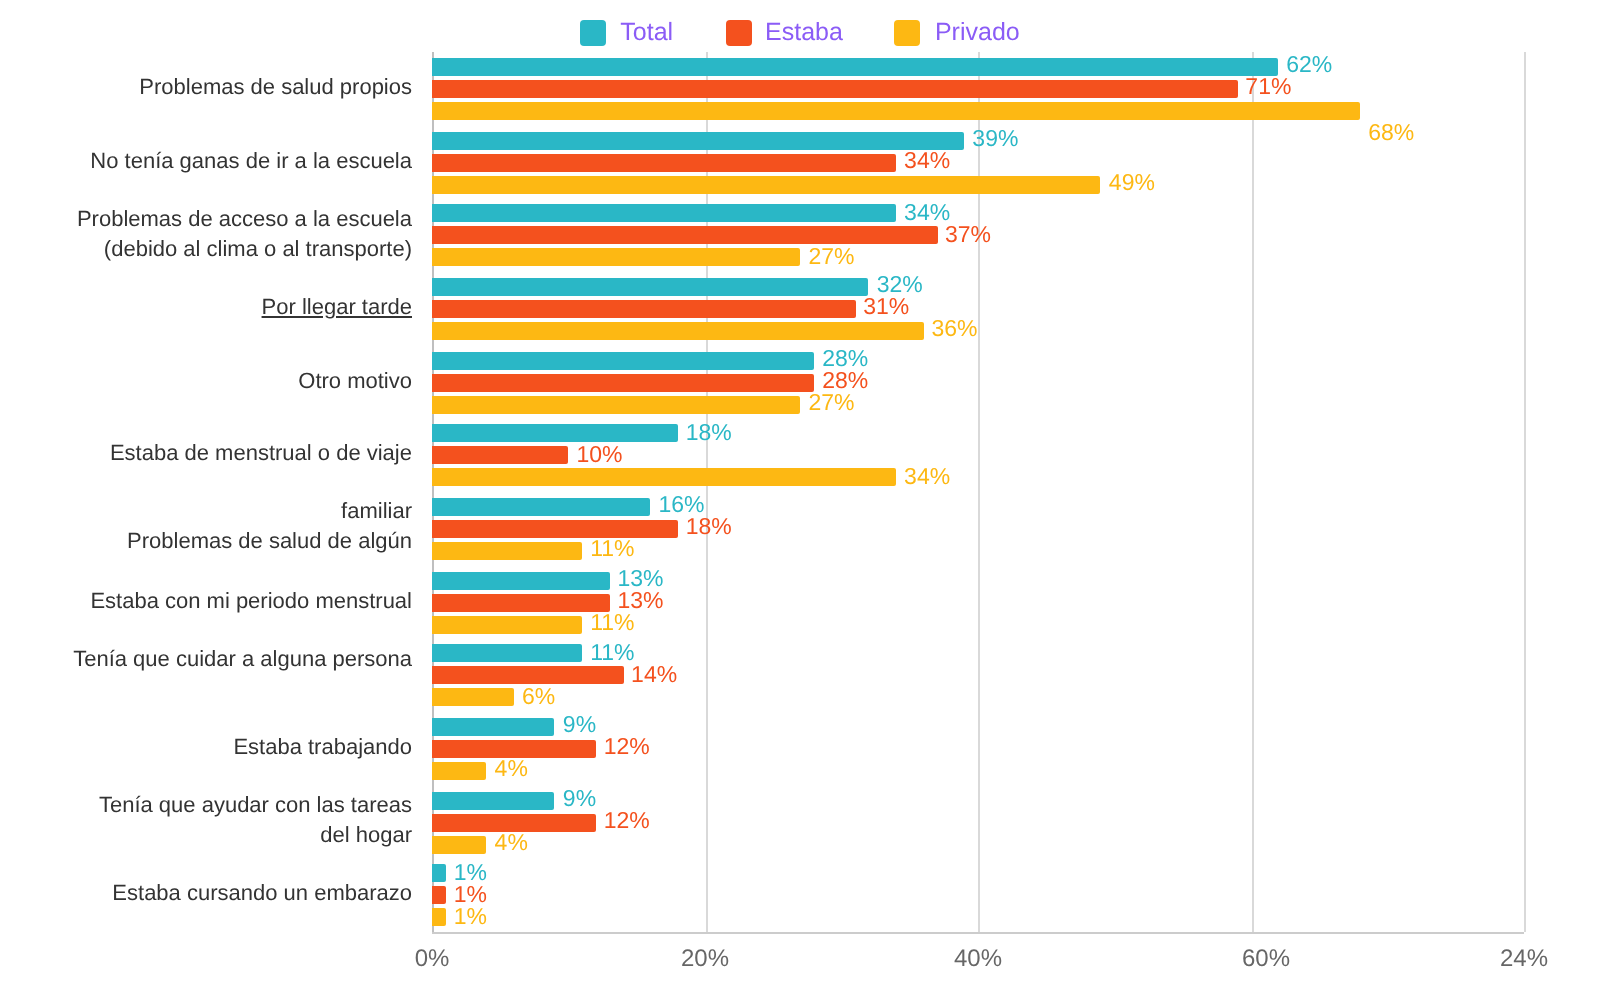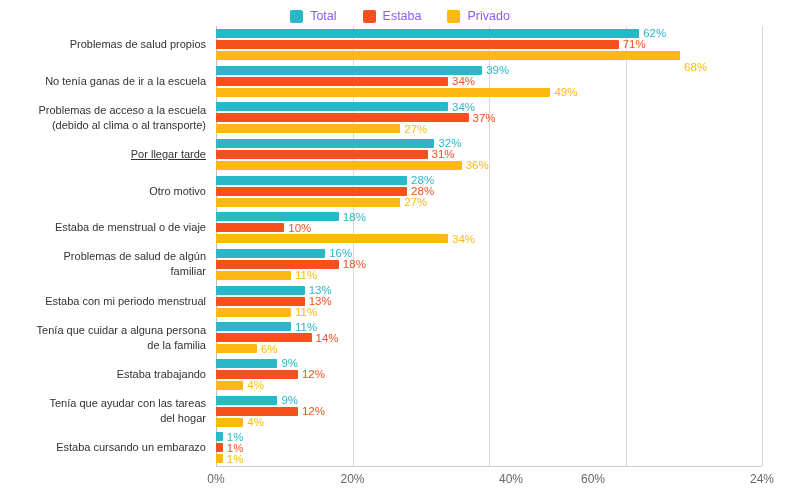--- a/index.html
+++ b/index.html
@@ -221,42 +221,41 @@
       <div class="row-label" style="top: 146.833px; left: 0px; text-decoration: underline;">
         <div>Por llegar tarde</div>
       </div>
       <div class="row-label" style="top: 183.5px; left: 0px;">
         <div>Otro motivo</div>
       </div>
       <div class="row-label" style="top: 220.167px; left: 0px;">
         <div>Estaba de menstrual o de viaje</div>
       </div>
       <div class="row-label" style="top: 249.333px; left: 0px;">
+        <div>familiar</div>
         <div>Problemas de salud de algún</div>
-        <div>familiar</div>
       </div>
       <div class="row-label" style="top: 293.5px; left: 0px;">
         <div>Estaba con mi periodo menstrual</div>
       </div>
       <div class="row-label" style="top: 322.667px; left: 0px;">
         <div>Tenía que cuidar a alguna persona</div>
-        <div>de la familia</div>
       </div>
       <div class="row-label" style="top: 366.833px; left: 0px;">
         <div>Estaba trabajando</div>
       </div>
       <div class="row-label" style="top: 396px; left: 0px;">
         <div>Tenía que ayudar con las tareas</div>
         <div>del hogar</div>
       </div>
       <div class="row-label" style="top: 440.167px; left: 0px;">
         <div>Estaba cursando un embarazo</div>
       </div>
     </div>
   <div id="xticks-layer">
       <div class="xtick" style="left: 216px;">0%</div>
       <div class="xtick" style="left: 352.5px;">20%</div>
-      <div class="xtick" style="left: 511px;">40%</div>
-      <div class="xtick" style="left: 593px;">60%</div>
+      <div class="xtick" style="left: 489px;">40%</div>
+      <div class="xtick" style="left: 633px;">60%</div>
       <div class="xtick" style="left: 762px;">24%</div>
     </div>
 
 </div>
 
 </body></html>

